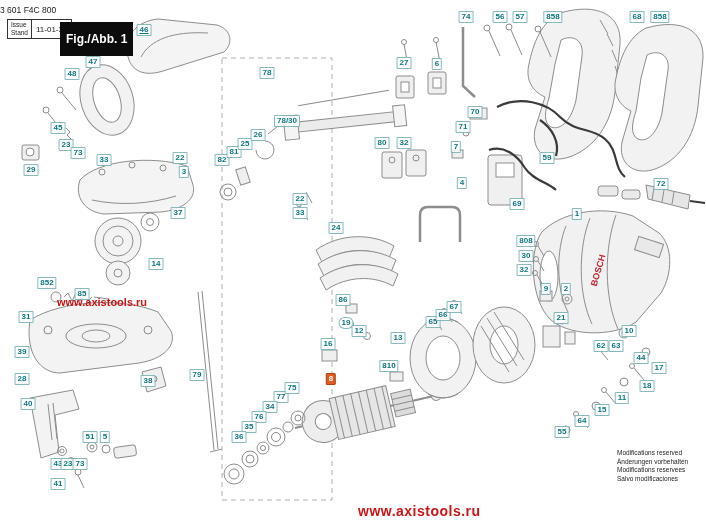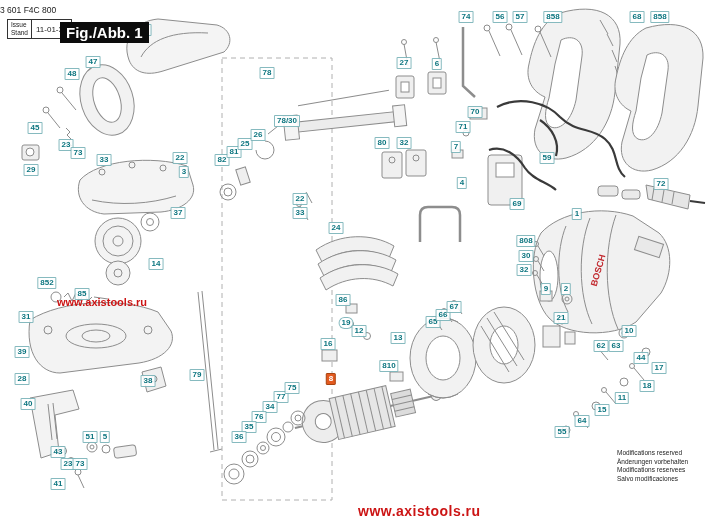--- a/index.html
+++ b/index.html
@@ -16,21 +16,21 @@
     padding:0 2px;border-radius:1px;white-space:nowrap;
   }
   .callout.highlight{
     background:var(--highlight-color,#e35a1f);
     color:#fff;border-color:#a8430f;
   }
   .part-number{position:absolute;left:0;top:5px;font-size:8.5px;color:#1a1a1a;z-index:7;}
   .issue-box{position:absolute;left:7px;top:19px;border:1px solid #333;display:flex;background:#fff;z-index:7;}
   .issue-col{display:flex;flex-direction:column;padding:1px 3px;border-right:1px solid #333;font-size:6.5px;line-height:8px;color:#1a1a1a;}
   .date-col{display:flex;align-items:center;padding:0 4px;font-size:8px;color:#1a1a1a;}
-  .fig-label{position:absolute;left:60px;top:22px;background:#0c0c0c;color:#fff;font-weight:bold;font-size:15px;padding:2px 6px;z-index:7;}
+  .fig-label{position:absolute;left:60px;top:22px;background:#0c0c0c;color:#fff;font-weight:bold;font-size:12px;padding:10px 6px;z-index:7;}
   .watermark{position:absolute;font-weight:bold;color:var(--watermark-color,#cc1414);z-index:6;white-space:nowrap;}
   .watermark-left{left:57px;top:296px;font-size:11px;}
   .watermark-bottom{left:358px;top:503px;font-size:14px;letter-spacing:0.5px;}
   .notes{position:absolute;left:617px;top:449px;font-size:6.5px;line-height:8.5px;color:#222;z-index:7;}
 </style>
 </head>
 <body>
 
 <div class="page">
 
@@ -316,40 +316,40 @@
       </g>
     </g>
 
     <text transform="rotate(-74 601 271)" x="601" y="271" text-anchor="middle" font-size="9" font-weight="bold" fill="#c1272d" font-family="Liberation Sans, sans-serif">BOSCH</text>
   </svg>
 
   <div class="callout-layer">
       <div class="callout" style="left: 144px; top: 30px; text-decoration: underline;">46</div>
       <div class="callout" style="left: 93px; top: 62px;">47</div>
       <div class="callout" style="left: 72px; top: 74px;">48</div>
-      <div class="callout" style="left: 35px; top: 128px;">45</div>
+      <div class="callout" style="left: 58px; top: 128px;">45</div>
       <div class="callout" style="left: 66px; top: 145px;">23</div>
       <div class="callout" style="left: 78px; top: 153px;">73</div>
       <div class="callout" style="left: 31px; top: 170px;">29</div>
       <div class="callout" style="left: 104px; top: 160px;">33</div>
       <div class="callout" style="left: 180px; top: 158px;">22</div>
       <div class="callout" style="left: 184px; top: 172px;">3</div>
       <div class="callout" style="left: 178px; top: 213px;">37</div>
       <div class="callout" style="left: 156px; top: 264px;">14</div>
       <div class="callout" style="left: 47px; top: 283px;">852</div>
       <div class="callout" style="left: 82px; top: 294px;">85</div>
       <div class="callout" style="left: 26px; top: 317px;">31</div>
       <div class="callout" style="left: 22px; top: 352px;">39</div>
       <div class="callout" style="left: 22px; top: 379px;">28</div>
       <div class="callout" style="left: 148px; top: 381px;">38</div>
       <div class="callout" style="left: 197px; top: 375px;">79</div>
       <div class="callout" style="left: 28px; top: 404px;">40</div>
       <div class="callout" style="left: 90px; top: 437px;">51</div>
       <div class="callout" style="left: 105px; top: 437px;">5</div>
-      <div class="callout" style="left: 58px; top: 452px;">43</div>
+      <div class="callout" style="left: 58px; top: 464px;">43</div>
       <div class="callout" style="left: 68px; top: 464px;">23</div>
       <div class="callout" style="left: 80px; top: 464px;">73</div>
       <div class="callout" style="left: 58px; top: 484px;">41</div>
       <div class="callout" style="left: 222px; top: 160px;">82</div>
       <div class="callout" style="left: 234px; top: 152px;">81</div>
       <div class="callout" style="left: 245px; top: 144px;">25</div>
       <div class="callout" style="left: 258px; top: 135px;">26</div>
       <div class="callout" style="left: 267px; top: 73px;">78</div>
       <div class="callout" style="left: 287px; top: 121px;">78/30</div>
       <div class="callout" style="left: 300px; top: 199px;">22</div>

